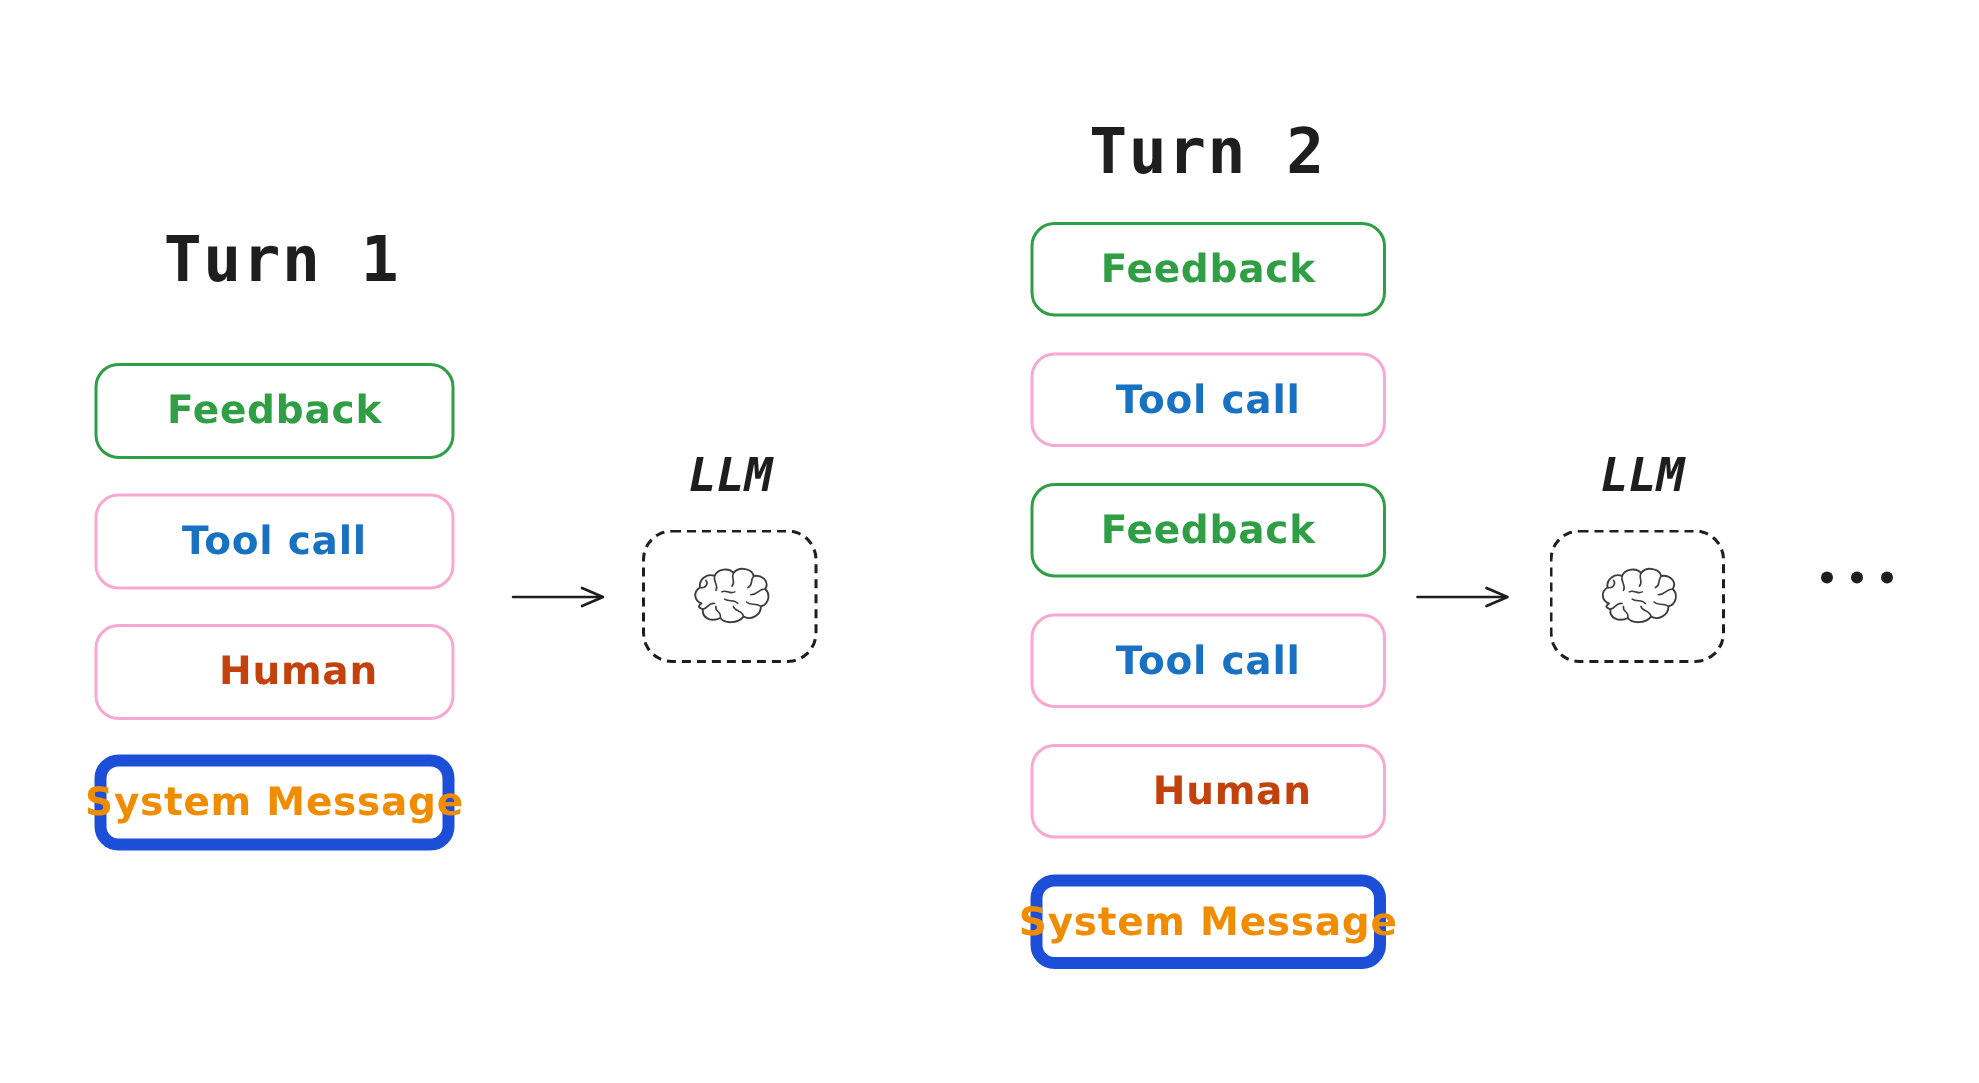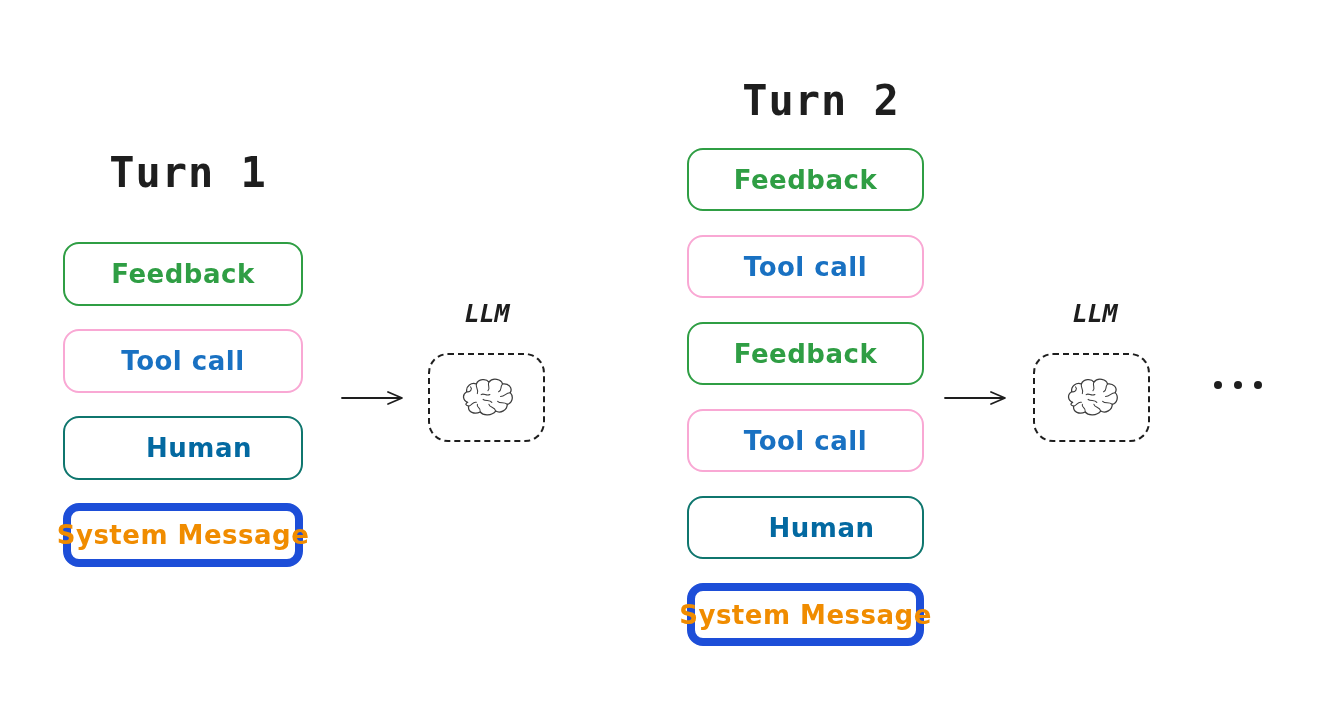--- a/index.html
+++ b/index.html
@@ -17,21 +17,21 @@
     margin: 0;
     text-align: center;
     font-family: "DejaVu Sans Mono", monospace;
     font-weight: 700;
     font-size: 42px;
     letter-spacing: 1px;
     color: #1e1e1e;
     white-space: nowrap;
   }
   #turn1-title { left: 104px; top: 148px; width: 168px; }
-  #turn2-title { left: 721px; top: 76px;  width: 168px; margin-left: 16px; }
+  #turn2-title { left: 721px; top: 76px;  width: 168px; }
 
   .stack {
     position: absolute;
     display: flex;
     flex-direction: column;
   }
   #turn1-stack { left: 63px;  top: 242px; width: 240px; gap: 23px; }
   #turn2-stack { left: 687px; top: 148px; width: 237px; gap: 24px; }
 
   .box {
@@ -43,36 +43,36 @@
     background: #ffffff;
     font-size: 26px;
     font-weight: 600;
     letter-spacing: 0.5px;
     white-space: nowrap;
   }
   #turn1-stack .box { height: 64px; }
   #turn2-stack .box { height: 63px; }
   .box.green  { border: 2px solid #2f9e44; color: #2f9e44; }
   .box.blue   { border: 2px solid #f9a8d4; color: #1971c2; }
-  .box.red    { border: 2px solid #0f766e; color: #0369a1; padding-left: 32px; }
+  .box.red    { border: 2px solid #f9a8d4; color: #c2410c; padding-left: 32px; }
   .box.orange { border: 8px solid #1d4ed8; color: #f08c00; }
 
   .arrow { position: absolute; width: 66px; height: 16px; }
   #arrow1 { left: 341px; top: 390px; }
   #arrow2 { left: 944px; top: 390px; }
   .arrow svg { display: block; }
 
   .llm-label {
     position: absolute;
     margin: 0;
     text-align: center;
     font-family: "DejaVu Sans Mono", monospace;
     font-style: italic;
     font-weight: 700;
-    font-size: 25px;
+    font-size: 31px;
     color: #1e1e1e;
     white-space: nowrap;
   }
   #llm1-label { left: 450px;  top: 299px; width: 74px; }
   #llm2-label { left: 1058px; top: 299px; width: 74px; }
 
   .llm-box {
     position: absolute;
     box-sizing: border-box;
     width: 117px;

